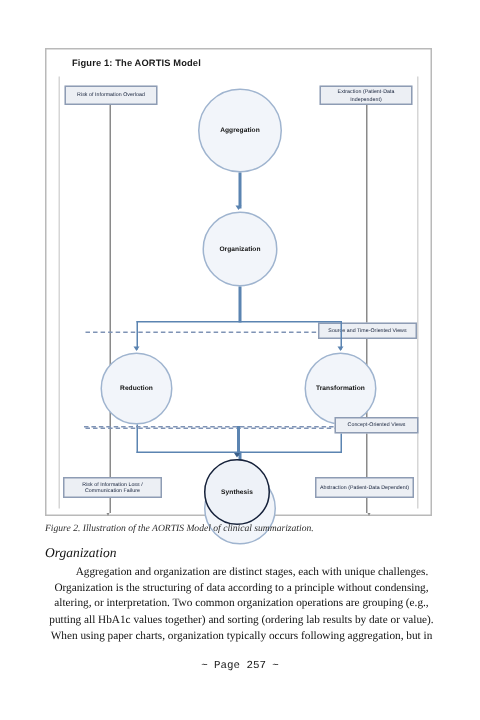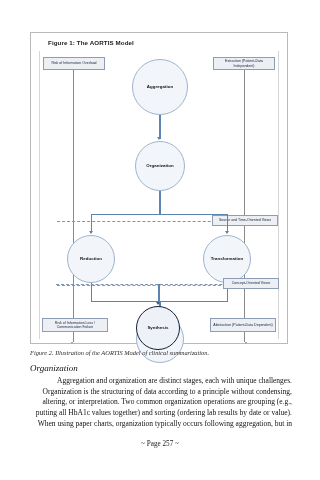--- a/index.html
+++ b/index.html
@@ -138,28 +138,28 @@
     color:#111111;
   }
   .body-copy{
     position:absolute;
     left:30px;top:376px;
     width:262px;
     font-family:"Liberation Serif", serif;
     font-size:7.5px;
     line-height:1.42;
     color:#111111;
-    text-align:right;
+    text-align:center;
   }
   .body-copy p{margin:0;text-indent:14px;}
   .folio{
     position:absolute;
     left:0;right:0;top:440px;
     text-align:center;
-    font-family:Liberation Serif, serif;
+    font-family:Liberation Mono, monospace;
     font-size:7.2px;
     color:#1a1a1a;
   }
 </style>
 </head>
 <body>
 
 <div class="page">
 
   <div class="figure-frame">

